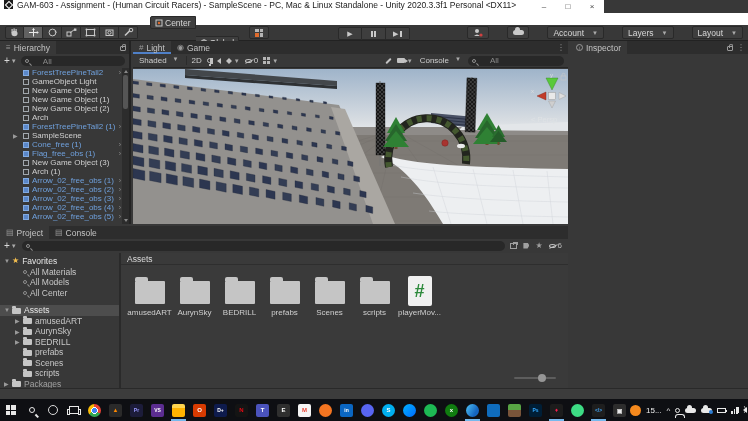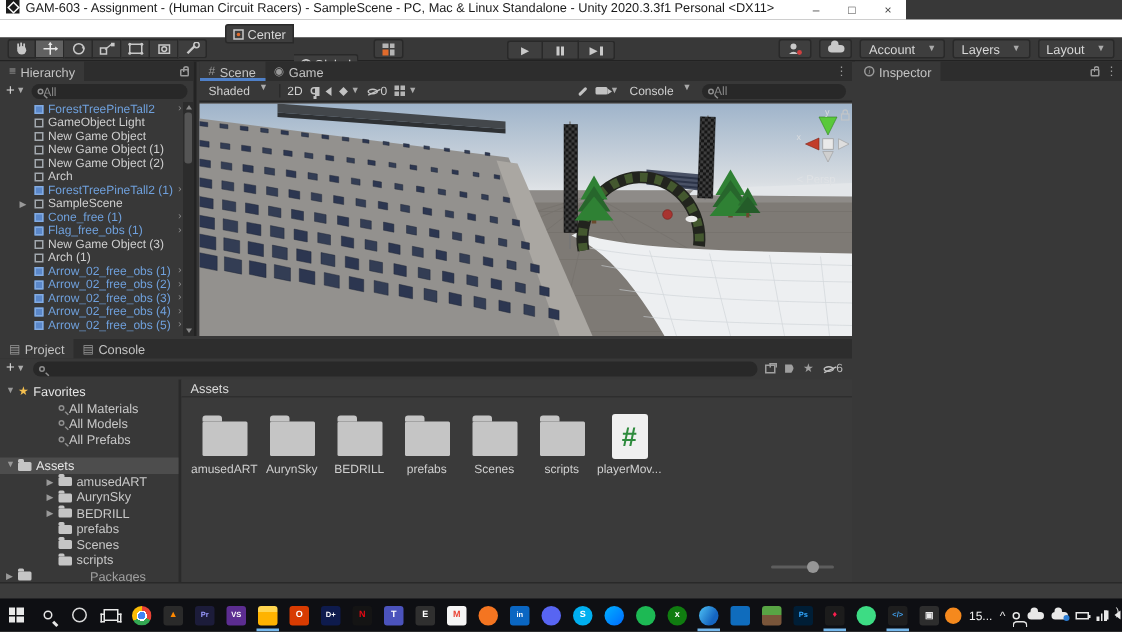--- a/index.html
+++ b/index.html
@@ -33,41 +33,41 @@
   .snap-btn { margin-left:10px; width:20px; height:13px; background:#3e3e3e; border:1px solid #292929; border-radius:2px; display:flex; align-items:center; justify-content:center; }
   .mini-grid { width:8px; height:8px; display:grid; grid-template-columns:1fr 1fr; gap:1px; }
   .mini-grid span { background:#b5b5b5; }
   .mini-grid span.orange { background:#e06b2c; }
   .play-group { position:absolute; left:50%; transform:translateX(-50%); top:2px; display:flex; }
   .play-btn { width:24px; height:13px; background:#3e3e3e; border:1px solid #292929; border-left-width:0; display:flex; align-items:center; justify-content:center; color:#c9c9c9; font-size:7px; gap:1px; }
   .play-btn:first-child { border-left-width:1px; border-radius:2px 0 0 2px; }
   .play-btn:last-child { border-radius:0 2px 2px 0; }
   .pbar { width:2px; height:6px; background:#c9c9c9; }
   .stepbar { width:1.5px; height:6px; background:#c9c9c9; margin-left:1px; }
-  .right-tools { margin-left:auto; display:flex; align-items:center; gap:5px; margin-right:5px;text-align:right; }
+  .right-tools { margin-left:auto; display:flex; align-items:center; gap:18px; margin-right:5px;text-align:right; }
   .icon-btn { width:22px; height:13px; background:#3e3e3e; border:1px solid #292929; border-radius:2px; display:flex; align-items:center; justify-content:center; }
   .dd { height:13px; background:#3e3e3e; border:1px solid #292929; border-radius:2px; font-size:8.5px; color:#d8d8d8; display:flex; align-items:center; padding:0 5px; }
   .dd .lbl { margin-right:8px; }
   .caret { font-size:6px; color:#aaa; }
   .cloud-ic { width:11px; height:5px; background:#c9c9c9; border-radius:4px; position:relative; }
   .cloud-ic::before { content:""; position:absolute; left:2px; top:-3px; width:5px; height:5px; background:#c9c9c9; border-radius:50%; }
 
   
   .panel { position:absolute; background:#383838; }
   .tabbar { height:13px; background:#2d2d2d; display:flex; align-items:stretch; }
   .tab { padding:0 6px; display:flex; align-items:center; gap:3px; font-size:8.5px; color:#c4c4c4; }
   .tab.active { background:#383838; }
   .tab.blue { box-shadow: inset 0 -2px 0 #4f80c8; }
   .ticon { font-size:8px; color:#9a9a9a; }
   .tab-right { margin-left:auto; display:flex; align-items:center; gap:4px; padding-right:3px; color:#9a9a9a; }
   .dots { font-size:8px; color:#9a9a9a; }
   .padlock { width:6px; height:5px; border:1px solid #9a9a9a; border-radius:1px; position:relative; margin-top:2px; }
   .padlock::before { content:""; position:absolute; left:1px; top:-3px; width:2px; height:3px; border:1px solid #9a9a9a; border-bottom:0; border-radius:2px 2px 0 0; }
 
-  .searchbox { height:10px; background:#282828; border-radius:5px; display:flex; align-items:center; padding:0 4px; gap:0; }
+  .searchbox { height:10px; background:#282828; border-radius:5px; display:flex; align-items:center; padding:0 4px; gap:14px; }
   .searchbox input { background:transparent; border:0; outline:0; color:#bbb; font-size:8px; width:100%; font-family:inherit; }
   .searchbox input::placeholder { color:#8a8a8a; }
   .mag { width:4px; height:4px; border:1px solid #8f8f8f; border-radius:50%; position:relative; flex:none; }
   .mag::after { content:""; position:absolute; width:3px; height:1px; background:#8f8f8f; transform:rotate(45deg); left:3px; top:4px; }
 
   
   #hierarchy { left:0; top:41px; width:131px; height:183px; border-right:2px solid #232323; }
   .hier-toolbar { height:14px; display:flex; align-items:center; padding:0 4px; gap:4px; }
   .plus-btn { color:#d8d8d8; font-size:10px; line-height:10px; display:flex; align-items:center; gap:1px; }
   .hier-toolbar .searchbox { flex:1; }
@@ -118,22 +118,22 @@
   .pkg-ic::before { content:""; position:absolute; left:2px; top:-2px; width:3px; height:2px; border:1px solid #9f9f9f; border-bottom:0; }
   .tag-ic { width:6px; height:6px; background:#9f9f9f; clip-path:polygon(0 0, 70% 0, 100% 50%, 70% 100%, 0 100%); }
   .star-ic { color:#9f9f9f; font-size:8px; line-height:8px; }
   .eyecount { display:flex; align-items:center; gap:2px; font-size:8px; color:#bbb; }
   .proj-content { position:absolute; top:27px; left:0; right:0; bottom:0; display:flex; }
   .proj-tree { width:121px; border-right:2px solid #2a2a2a; padding-top:3px; flex:none; }
   .trow { height:10.5px; display:flex; align-items:center; font-size:8.5px; color:#c8c8c8; gap:3px; padding-left:4px; white-space:nowrap; }
   .trow.spacer { height:7px; }
   .trow.selected { background:#4d4d4d; }
   .trow.bold .tlabel { color:#e6e6e6; }
-  .trow.dim .tlabel { color:#a0a0a0;margin-left:36px; }
-  .trow.ind1 { padding-left:31px; }
+  .trow.dim .tlabel { color:#a0a0a0; }
+  .trow.ind1 { padding-left:15px; }
   .texp { font-size:6px; color:#999; width:5px; flex:none; }
   .i-star { color:#f4bf4f; font-size:8px; line-height:8px; }
   .i-folder { width:9px; height:6px; background:#c5c5c5; border-radius:1px; position:relative; flex:none; margin-top:1px; }
   .i-folder::before { content:""; position:absolute; top:-2px; left:0; width:4px; height:2px; background:#c5c5c5; border-radius:1px 1px 0 0; }
   .proj-grid { flex:1; position:relative; background:#3a3a3a; }
   .grid-header { height:12px; border-bottom:1px solid #2e2e2e; font-size:8.5px; color:#dcdcdc; padding:1px 6px; background:#3a3a3a; }
   .grid-items { display:flex; padding:8px 4px 0 6px; }
   .gitem { width:45px; display:flex; flex-direction:column; align-items:center; }
   .folder-big { width:30px; height:23px; background:#c5c5c5; border-radius:1px; position:relative; margin-top:8px; margin-bottom:4px; }
   .folder-big::before { content:""; position:absolute; top:-4px; left:0; width:13px; height:4px; background:#c5c5c5; border-radius:2px 2px 0 0; }
@@ -471,21 +471,21 @@
     <span class="hs-up"></span>
     <span class="hs-thumb"></span>
     <span class="hs-down"></span>
   </div>
 </div>
 
 <div class="panel" id="scene-panel">
   <div class="tabbar">
     <span class="tab active blue">
         <span class="ticon">#</span>
-        <span>Scene</span>
+        <span>Light</span>
       </span>
     <span class="tab">
         <span class="ticon">◉</span>
         <span>Game</span>
       </span>
     <span class="tab-right">
         <span class="dots">⋮</span>
       </span>
   </div>
   <div class="scene-controls">
@@ -818,21 +818,21 @@
           <span class="tlabel">All Materials</span>
         </div>
         <div class="trow ind1">
           <span class="texp"></span>
           <span class="mag"></span>
           <span class="tlabel">All Models</span>
         </div>
         <div class="trow ind1">
           <span class="texp"></span>
           <span class="mag"></span>
-          <span class="tlabel">All Prefabs</span>
+          <span class="tlabel">All Center</span>
         </div>
         <div class="trow spacer">
           <span class="texp"></span>
 
           <span class="tlabel"></span>
         </div>
         <div class="trow selected bold">
           <span class="texp">▼</span>
           <span class="i-folder"></span>
           <span class="tlabel">Assets</span>

